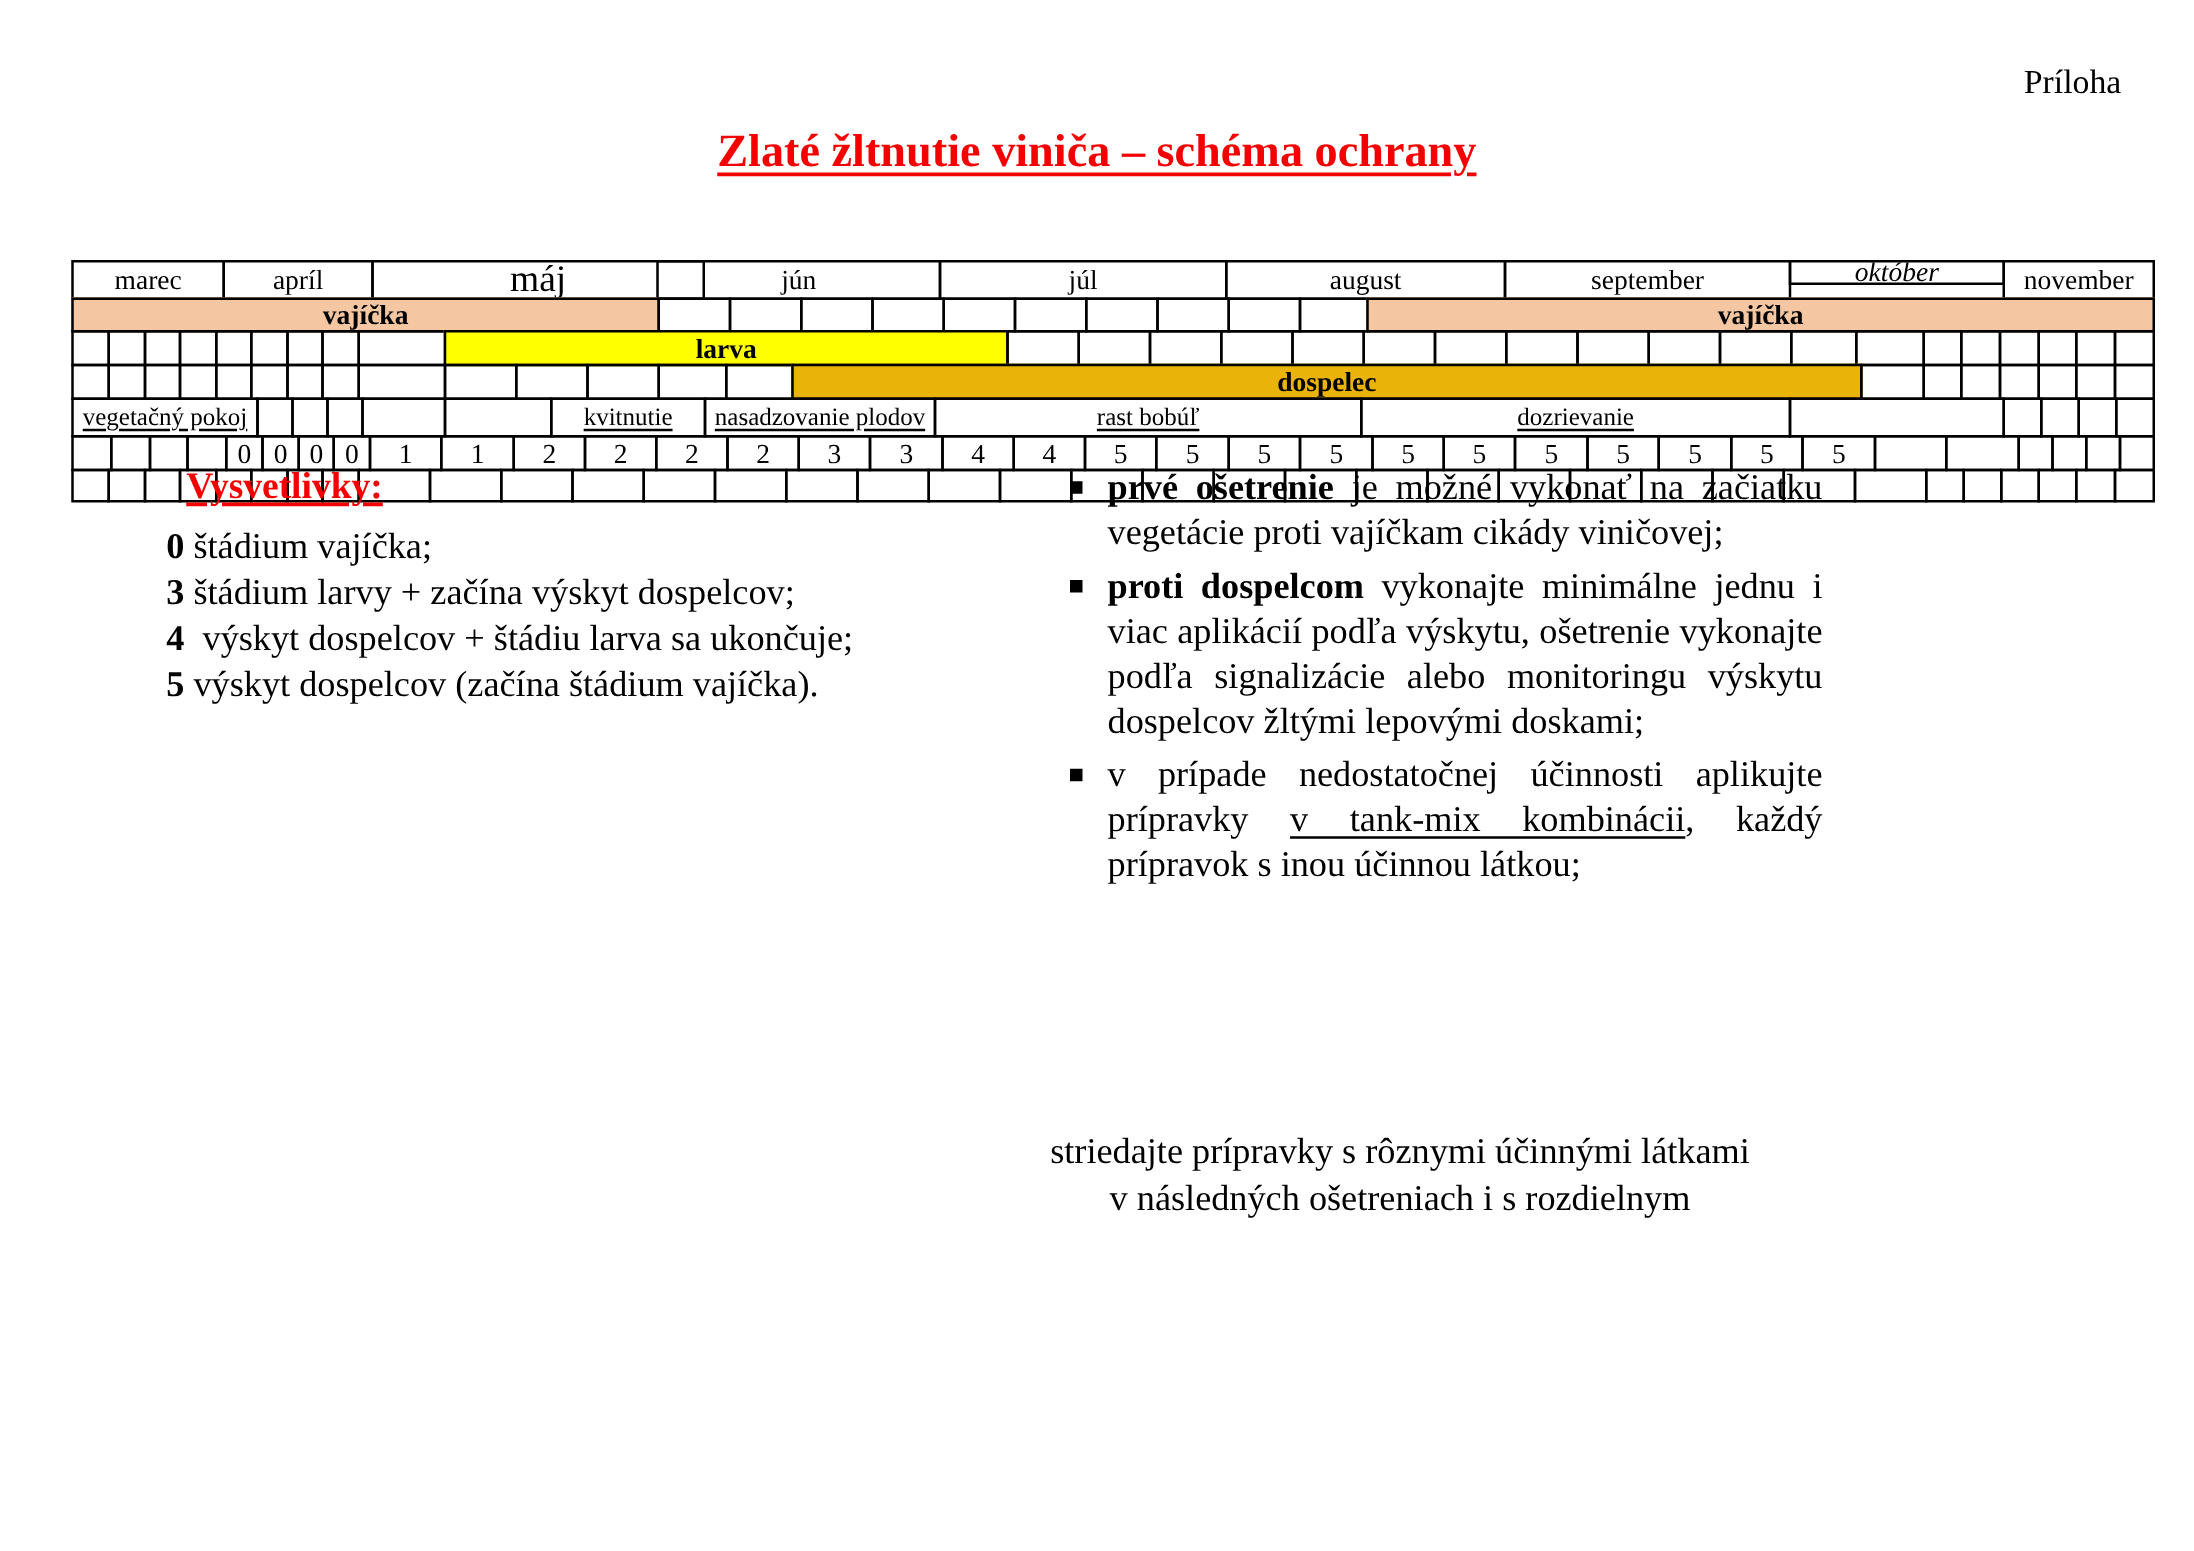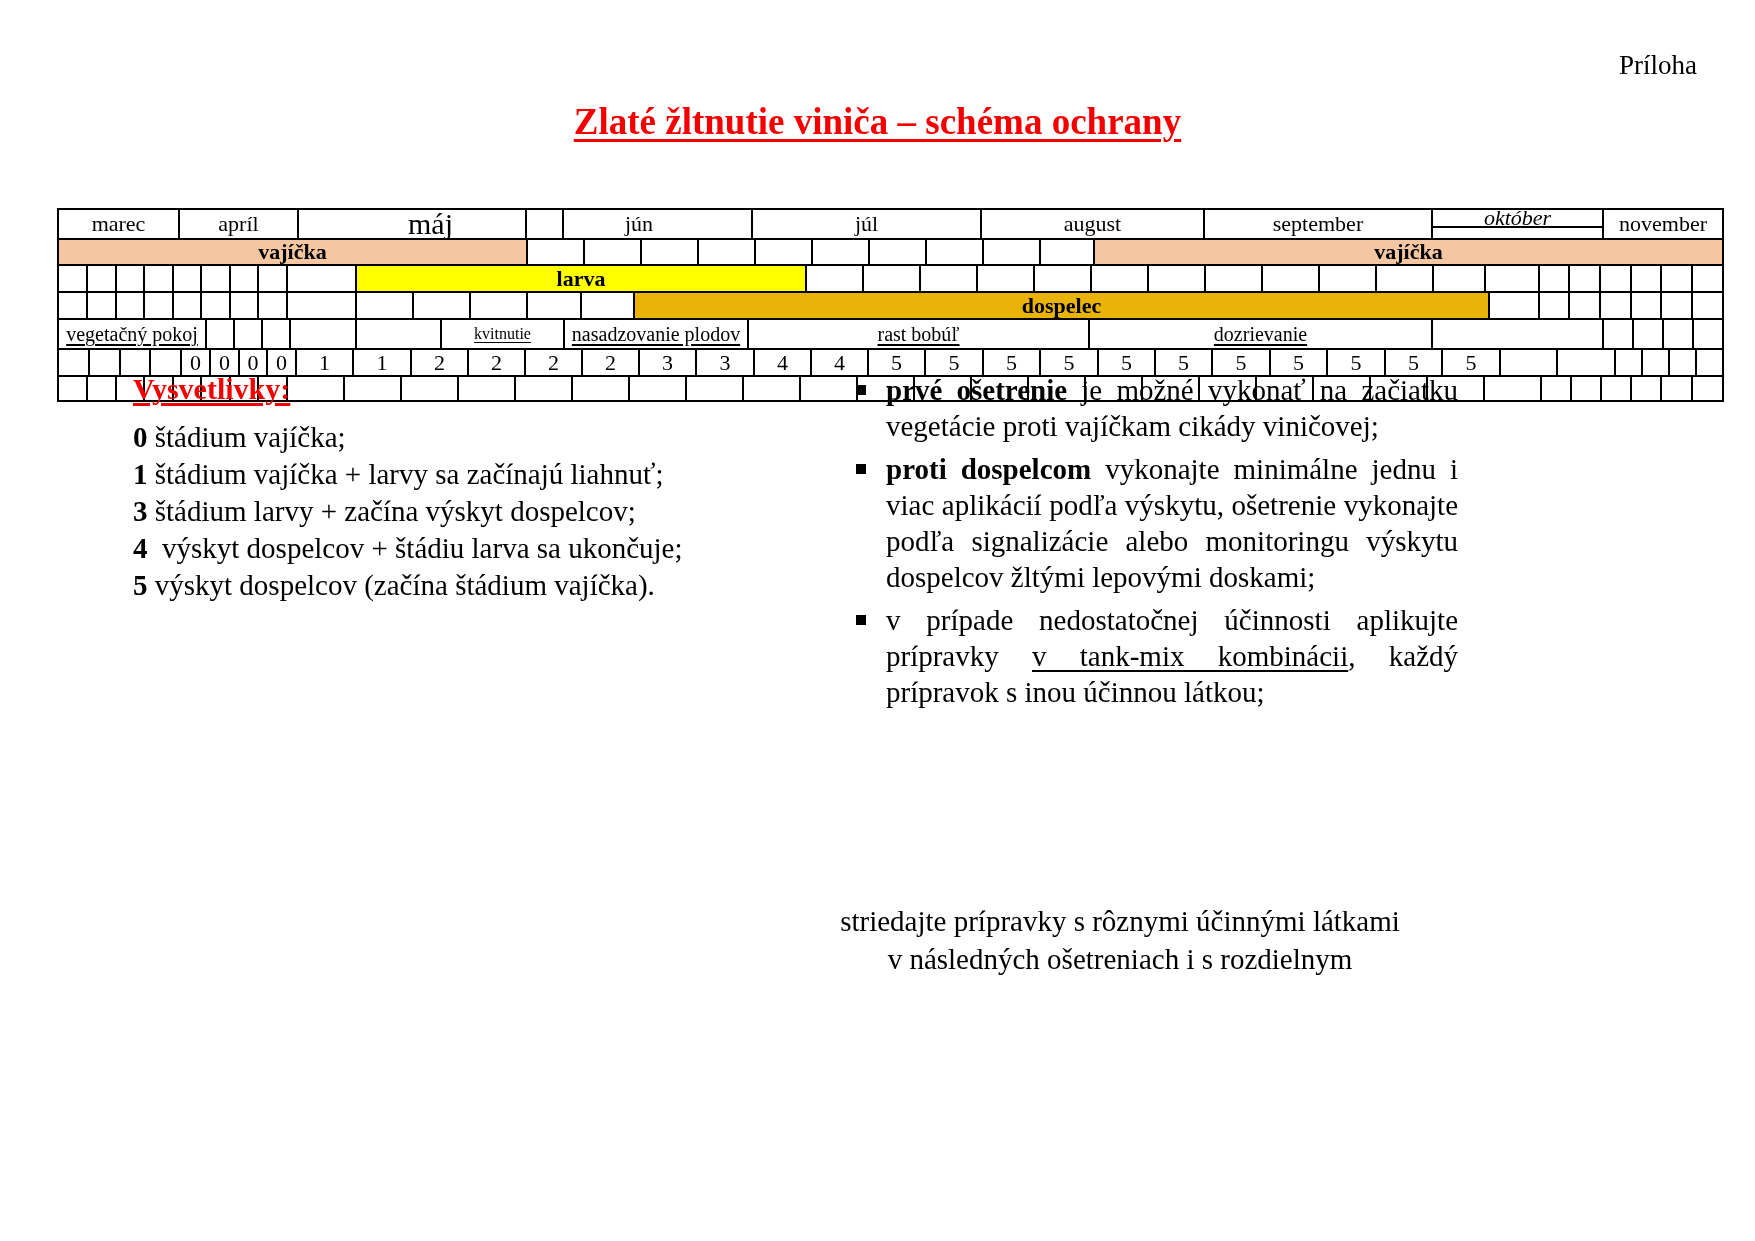--- a/index.html
+++ b/index.html
@@ -15,21 +15,21 @@
     text-underline-offset:5px; text-decoration-thickness:3px; margin:0;
   }
   .scheme-table { position:absolute; left:57px; top:208px; width:1667px; height:194px; }
   .cell {
     position:absolute; box-sizing:border-box; border:2px solid #000;
     display:flex; align-items:center; justify-content:center;
     white-space:nowrap; line-height:1; text-underline-offset:3px; overflow:hidden;
   }
   .sec-heading {
     font-size:30px; font-weight:bold; text-decoration:underline;
-    text-underline-offset:4px; margin:0 0 13px 0;
+    text-underline-offset:4px; margin:0 0 13px 16px;
   }
   .legend-block { position:absolute; left:133px; top:372px; width:640px; }
   .legend-line { font-size:29px; line-height:37px; white-space:nowrap; }
   .legend-line .num { font-weight:bold; }
   .reco-block { position:absolute; left:818px; top:372px; width:640px; }
   .bullet-row { display:flex; margin:0 0 7px 38px; }
   .bullet-marker { flex:0 0 auto; width:10px; height:10px; background:#000; margin:13px 20px 0 0; }
   .bullet-text { flex:1; font-size:29px; line-height:36px; text-align:justify; }
   .u-seg { text-decoration:underline; text-underline-offset:4px; }
   .footer-note { position:absolute; left:780px; top:902px; width:680px;
@@ -114,21 +114,21 @@
     <div class="cell" style="left: 1542px; top: 83px; width: 33px; height: 29px; font-size: 22px; font-weight: bold;"></div>
     <div class="cell" style="left: 1573px; top: 83px; width: 32px; height: 29px; font-size: 22px; font-weight: bold;"></div>
     <div class="cell" style="left: 1603px; top: 83px; width: 33px; height: 29px; font-size: 22px; font-weight: bold;"></div>
     <div class="cell" style="left: 1634px; top: 83px; width: 33px; height: 29px; font-size: 22px; font-weight: bold;"></div>
     <div class="cell" style="left: 0px; top: 110px; width: 150px; height: 32px; font-size: 20px; text-decoration: underline;">vegetačný pokoj</div>
     <div class="cell" style="left: 148px; top: 110px; width: 30px; height: 32px; font-size: 20px;"></div>
     <div class="cell" style="left: 176px; top: 110px; width: 30px; height: 32px; font-size: 20px;"></div>
     <div class="cell" style="left: 204px; top: 110px; width: 30px; height: 32px; font-size: 20px;"></div>
     <div class="cell" style="left: 232px; top: 110px; width: 68px; height: 32px; font-size: 20px;"></div>
     <div class="cell" style="left: 298px; top: 110px; width: 87px; height: 32px; font-size: 20px;"></div>
-    <div class="cell" style="left: 383px; top: 110px; width: 125px; height: 32px; font-size: 16px; text-decoration: underline;">kvitnutie</div>
+    <div class="cell" style="left: 383px; top: 110px; width: 125px; height: 32px; font-size: 20px; text-decoration: underline;">kvitnutie</div>
     <div class="cell" style="left: 506px; top: 110px; width: 186px; height: 32px; font-size: 20px; text-decoration: underline;">nasadzovanie plodov</div>
     <div class="cell" style="left: 1031px; top: 110px; width: 345px; height: 32px; font-size: 20px; text-decoration: underline;">dozrievanie</div>
     <div class="cell" style="left: 690px; top: 110px; width: 343px; height: 32px; font-size: 20px; text-decoration: underline;">rast bobúľ</div>
     <div class="cell" style="left: 1374px; top: 110px; width: 173px; height: 32px; font-size: 20px;"></div>
     <div class="cell" style="left: 1545px; top: 110px; width: 32px; height: 32px; font-size: 20px;"></div>
     <div class="cell" style="left: 1575px; top: 110px; width: 32px; height: 32px; font-size: 20px;"></div>
     <div class="cell" style="left: 1605px; top: 110px; width: 32px; height: 32px; font-size: 20px;"></div>
     <div class="cell" style="left: 1635px; top: 110px; width: 32px; height: 32px; font-size: 20px;"></div>
     <div class="cell" style="left: 0px; top: 140px; width: 33px; height: 29px; font-size: 22px;"></div>
     <div class="cell" style="left: 31px; top: 140px; width: 33px; height: 29px; font-size: 22px;"></div>
@@ -200,21 +200,20 @@
     <div class="cell" style="left: 1543px; top: 167px; width: 32px; height: 27px; font-size: 22px;"></div>
     <div class="cell" style="left: 1573px; top: 167px; width: 32px; height: 27px; font-size: 22px;"></div>
     <div class="cell" style="left: 1603px; top: 167px; width: 33px; height: 27px; font-size: 22px;"></div>
     <div class="cell" style="left: 1634px; top: 167px; width: 33px; height: 27px; font-size: 22px;"></div>
   </div>
 
 <section class="legend-block">
   <h2 class="sec-heading" style="color: rgb(244, 0, 0);">Vysvetlivky:</h2>
   <div>
       <div class="legend-line"><span class="num">0</span><span> štádium vajíčka;</span></div>
-      <div class="legend-line"><span class="num">1</span><span> štádium vajíčka + larvy sa začínajú liahnuť;</span></div>
       <div class="legend-line"><span class="num">3</span><span> štádium larvy + začína výskyt dospelcov;</span></div>
       <div class="legend-line"><span class="num">4</span><span> &nbsp;výskyt dospelcov + štádiu larva sa ukončuje;</span></div>
       <div class="legend-line"><span class="num">5</span><span> výskyt dospelcov (začína štádium vajíčka).</span></div>
     </div>
 </section>
 
 <section class="reco-block">
   <div>
       <div class="bullet-row">
         <span class="bullet-marker"></span>

